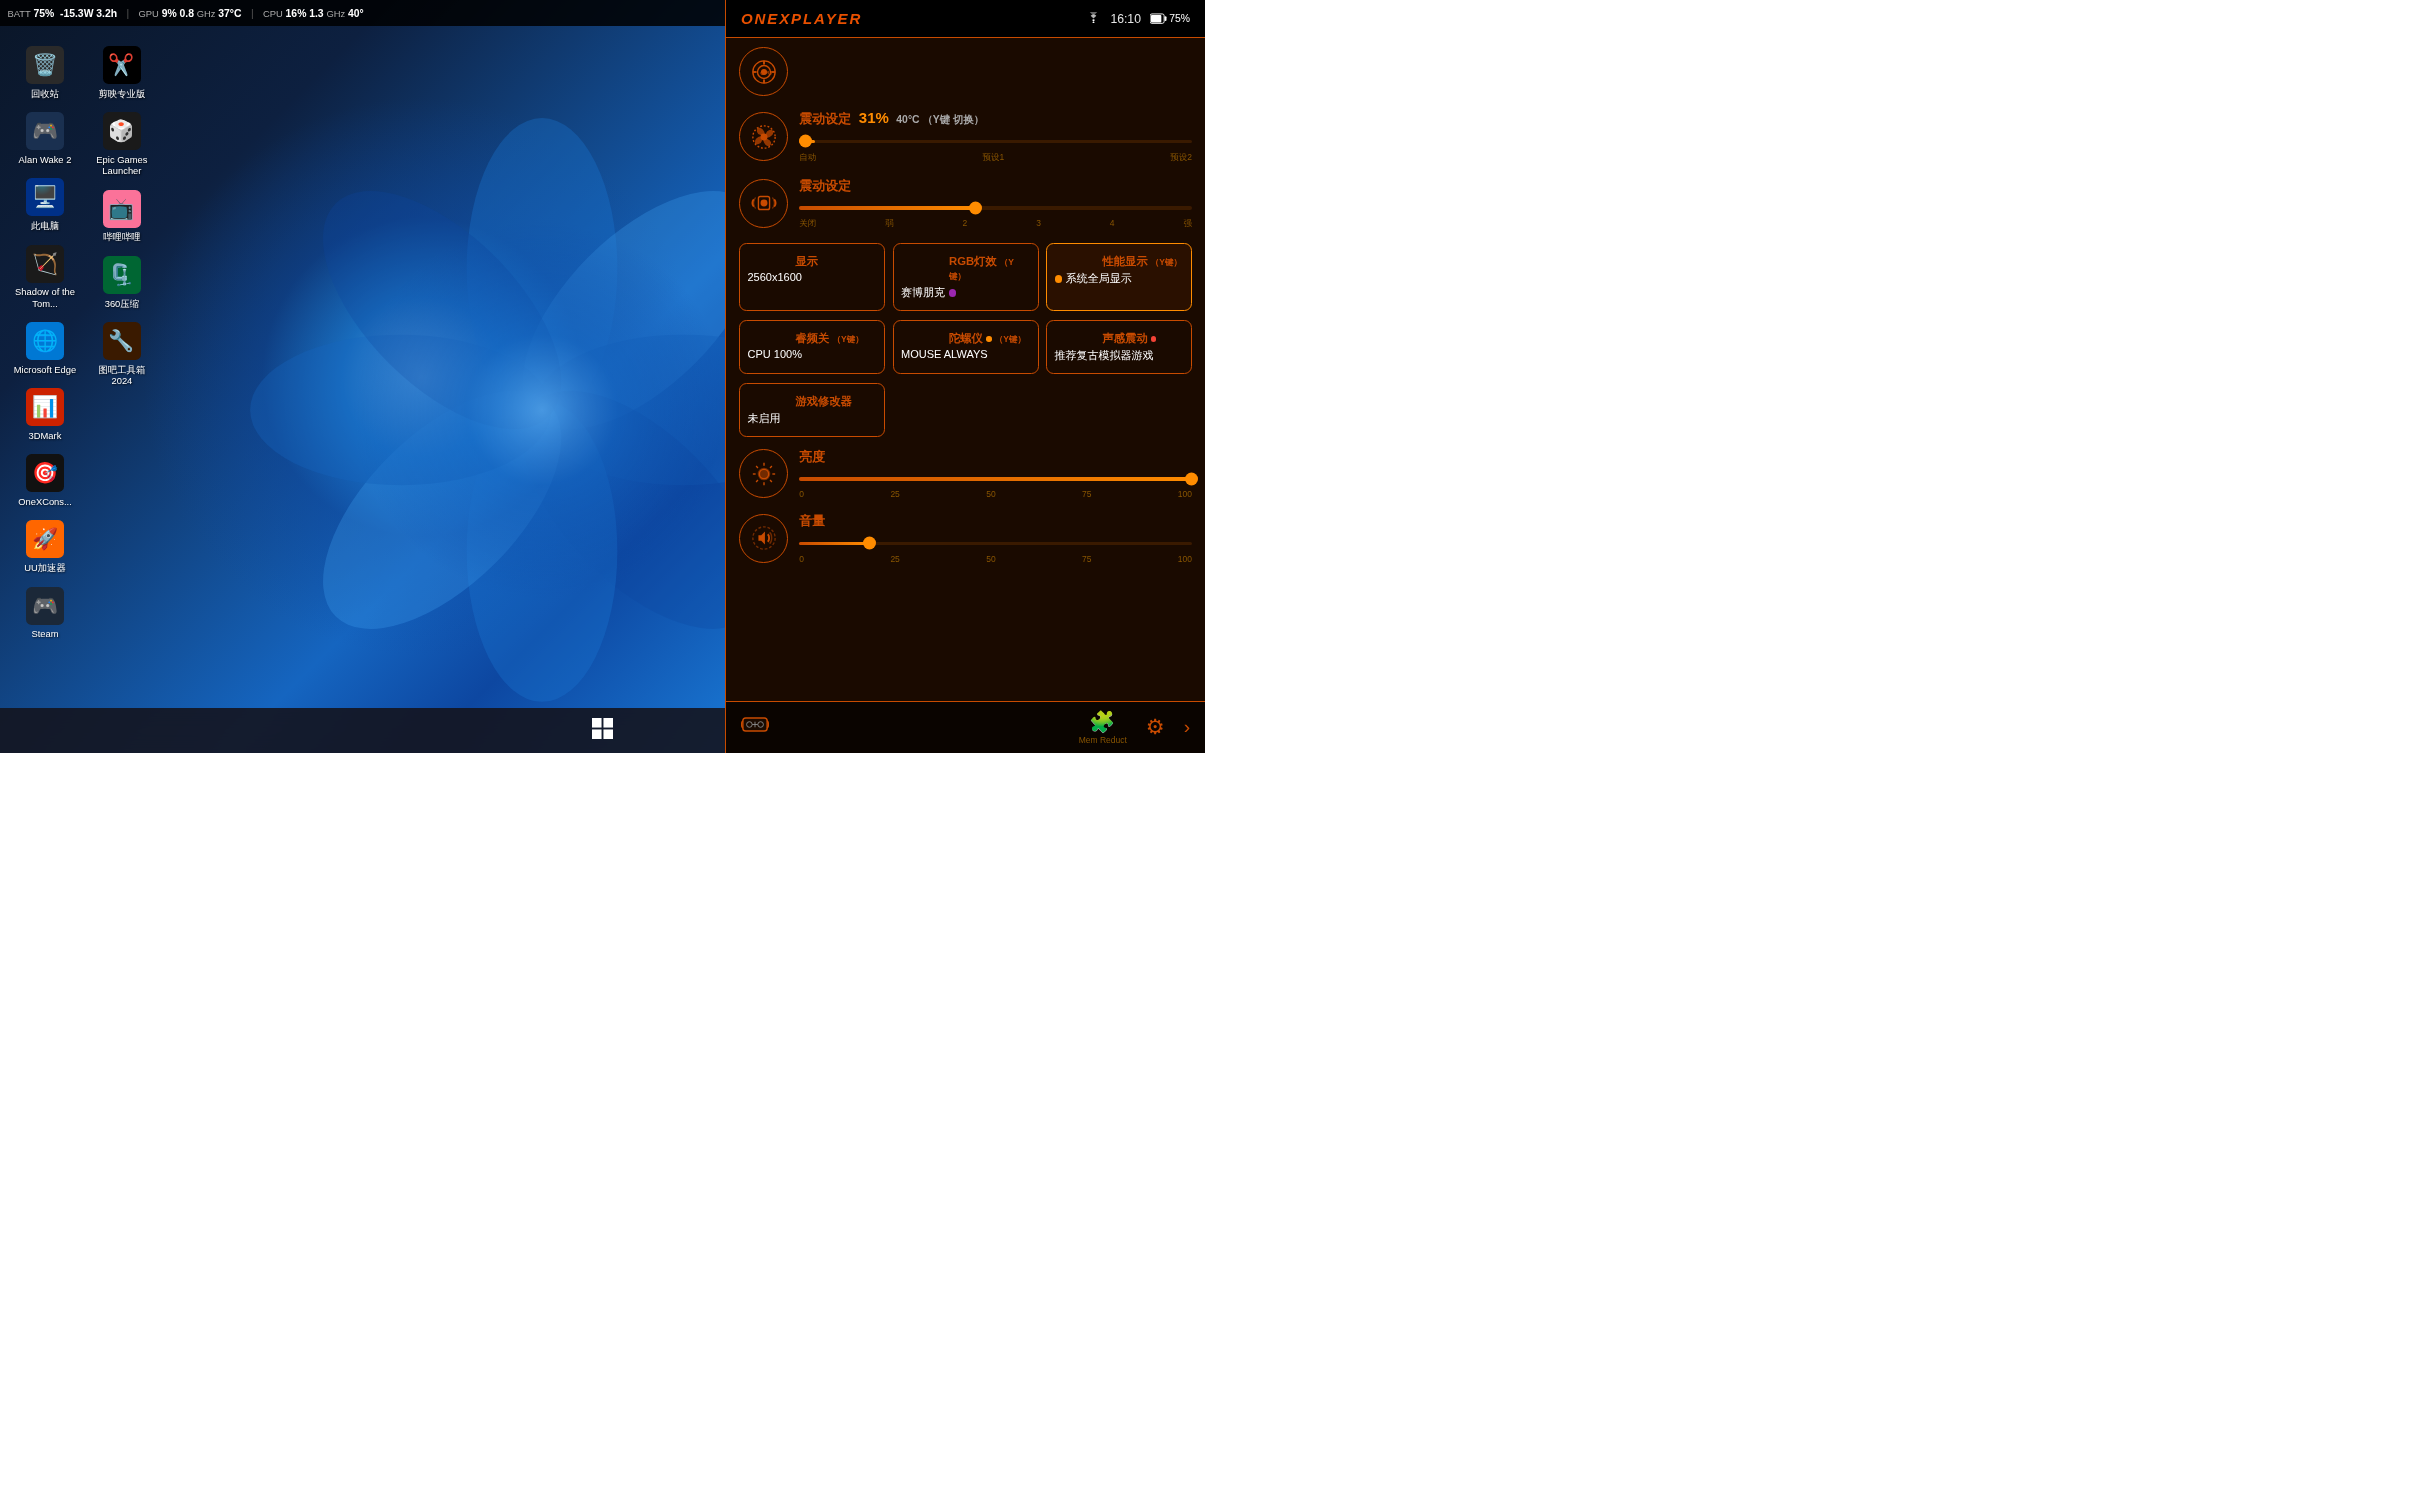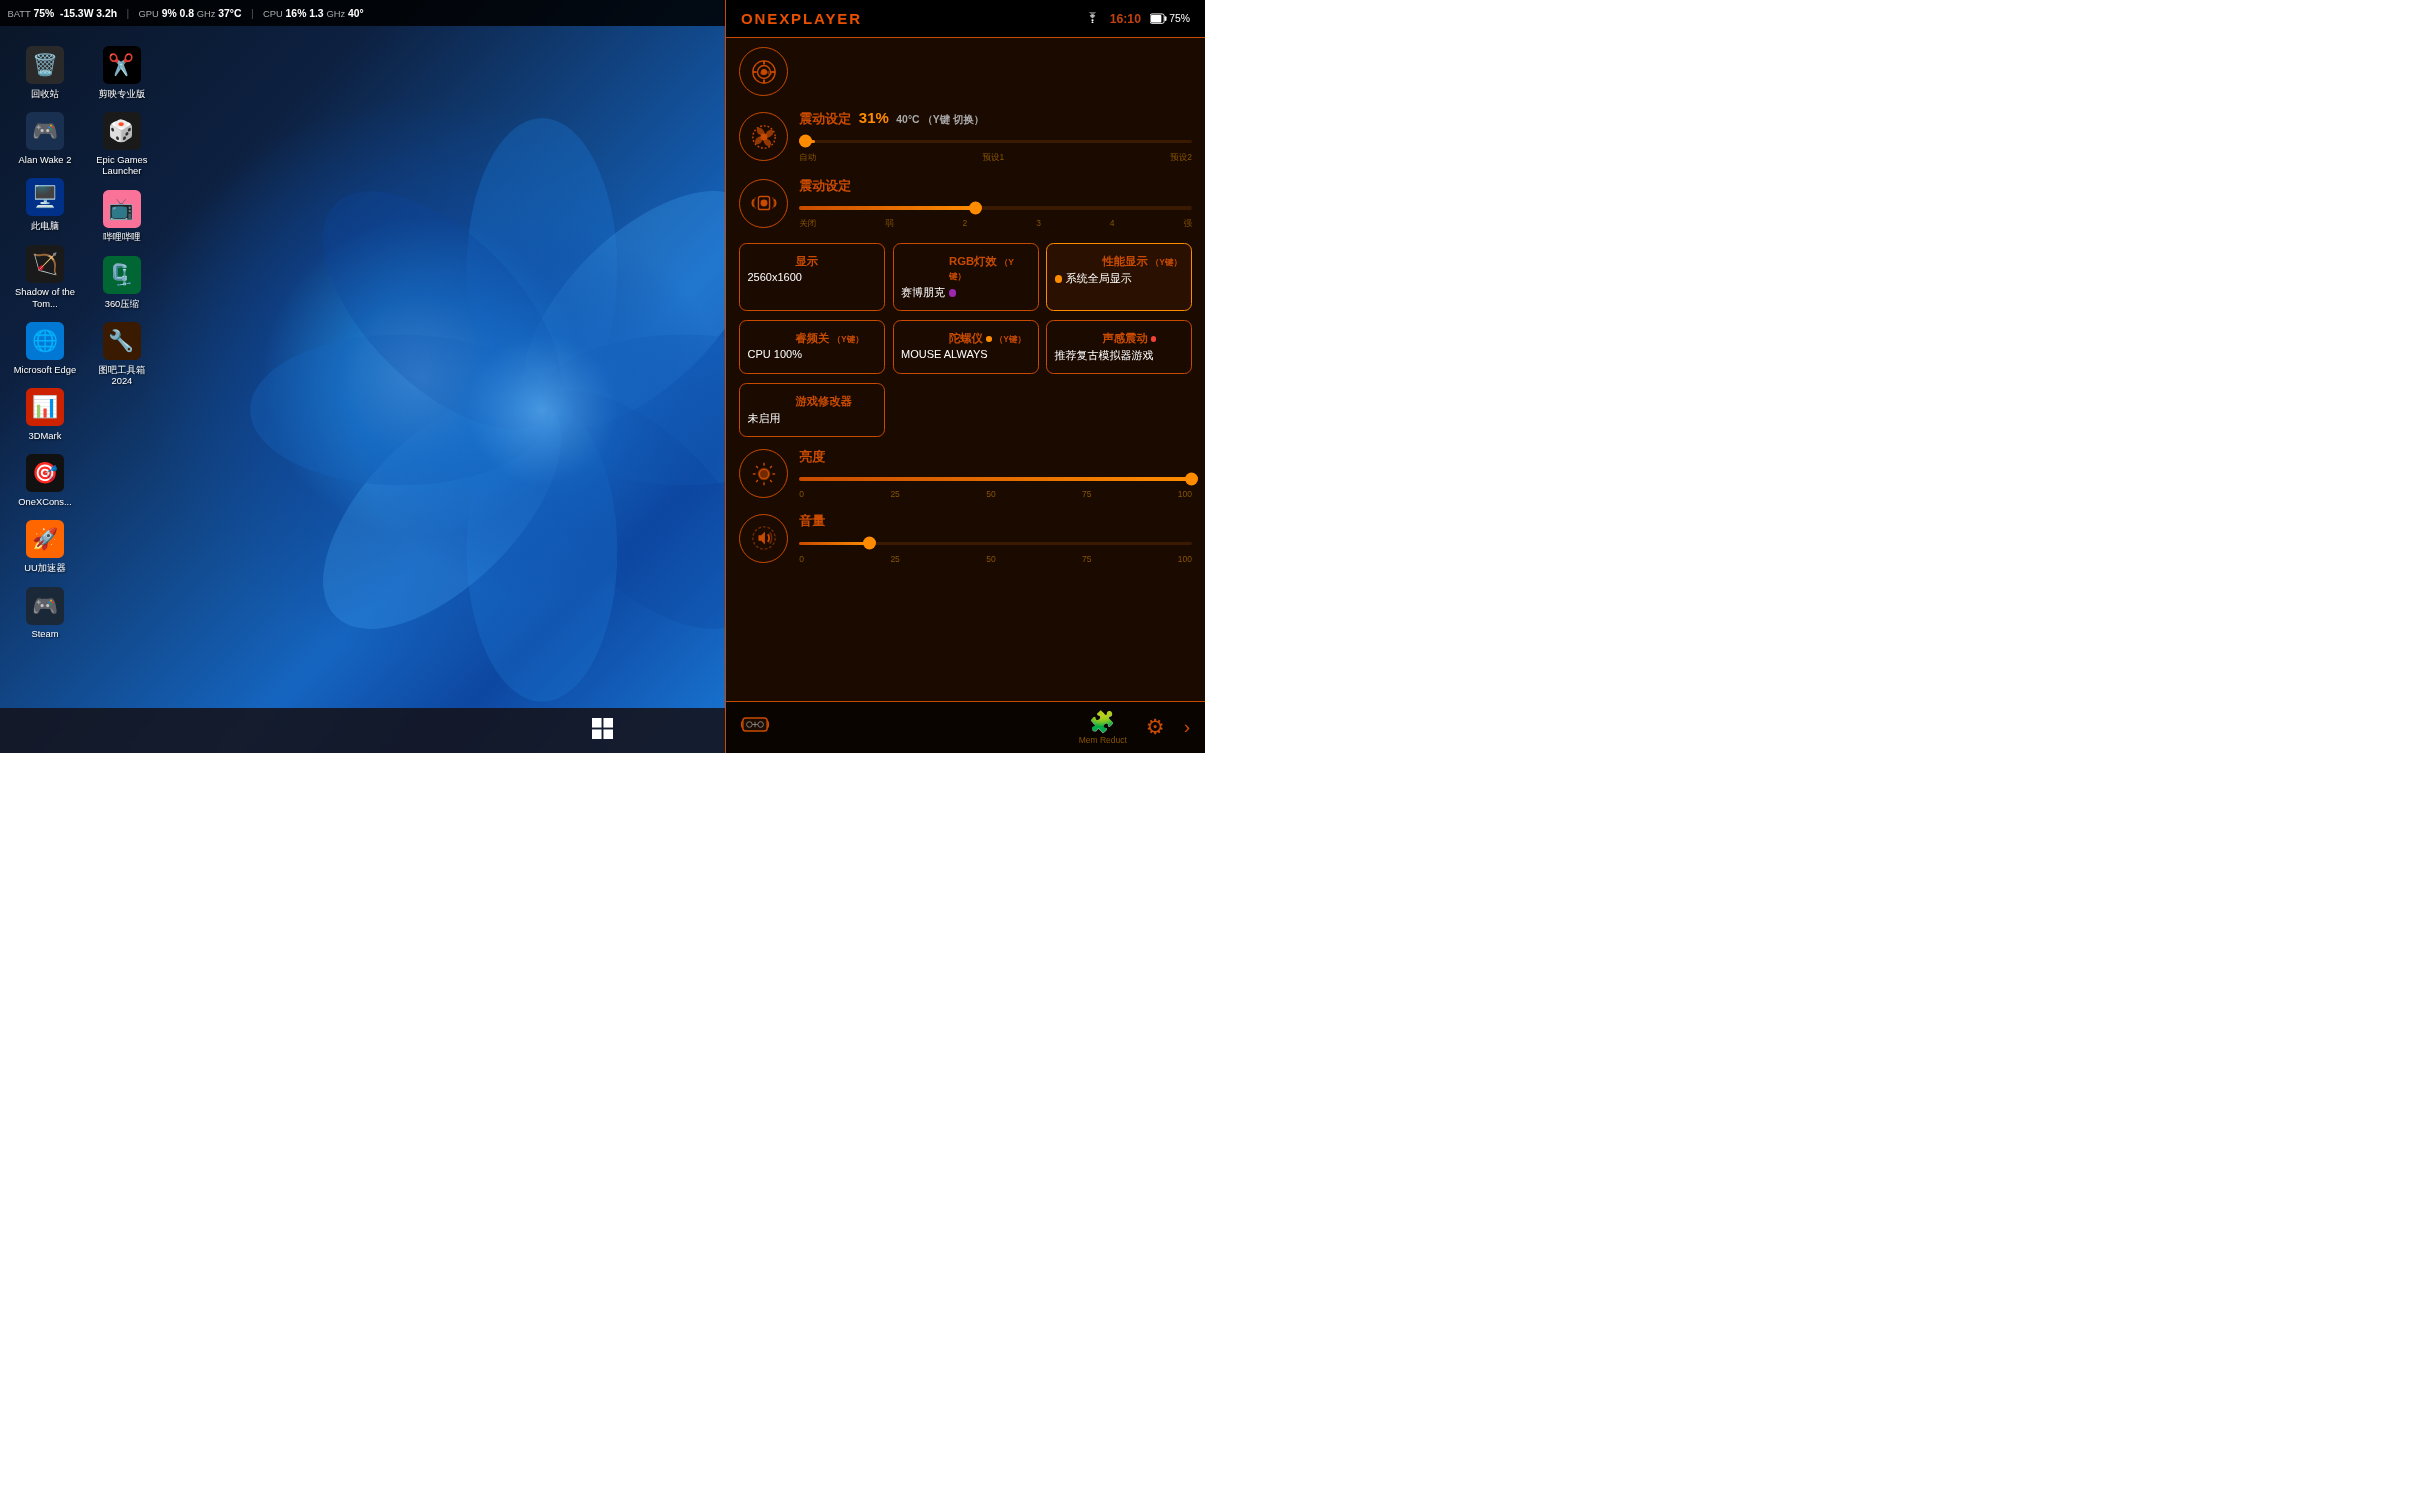--- a/index.html
+++ b/index.html
@@ -174,20 +174,21 @@
       padding: 0 15px;
       border-bottom: 0.9px solid #c84b00;
     }
 
     .panel-logo {
       color: #e85000;
       font-size: 15px;
       font-weight: 900;
       letter-spacing: 1.9px;
       text-transform: uppercase;
+      font-style: italic;
     }
 
     .panel-status {
       display: flex;
       align-items: center;
       gap: 9.4px;
       color: #fff;
       font-size: 11.3px;
     }
 
@@ -529,21 +530,21 @@
       <div class="panel-status">
 
         <span>
           <svg width="15" height="11.3" viewBox="0 0 16 12" fill="white">
             <path d="M8 10l1.5-1.5a2.1 2.1 0 00-3 0L8 10z"></path>
             <path d="M8 7l3-3a4.2 4.2 0 00-6 0L8 7z" opacity="0.7"></path>
             <path d="M8 4l4.5-4.5a6.3 6.3 0 00-9 0L8 4z" opacity="0.4"></path>
             <circle cx="8" cy="11" r="1"></circle>
           </svg>
         </span>
-        <span style="font-size:12.2px;font-weight:700;color:#c2410c;">16:10</span>
+        <span style="font-size:12.2px;font-weight:400;color:#e5e5e5;">16:10</span>
 
         <span style="display:flex;align-items:center;gap:1.9px;">
           <svg width="17" height="11.3" viewBox="0 0 18 12" fill="none" stroke="white" stroke-width="1">
             <rect x="0" y="1" width="15" height="10" rx="2"></rect>
             <rect x="15.5" y="3.5" width="2" height="5" rx="1" fill="white" stroke="none"></rect>
             <rect x="1" y="2" width="11" height="8" rx="1" fill="white" stroke="none"></rect>
           </svg>
           <span style="font-size:10.4px;color:#fff;">75%</span>
         </span>
       </div>

